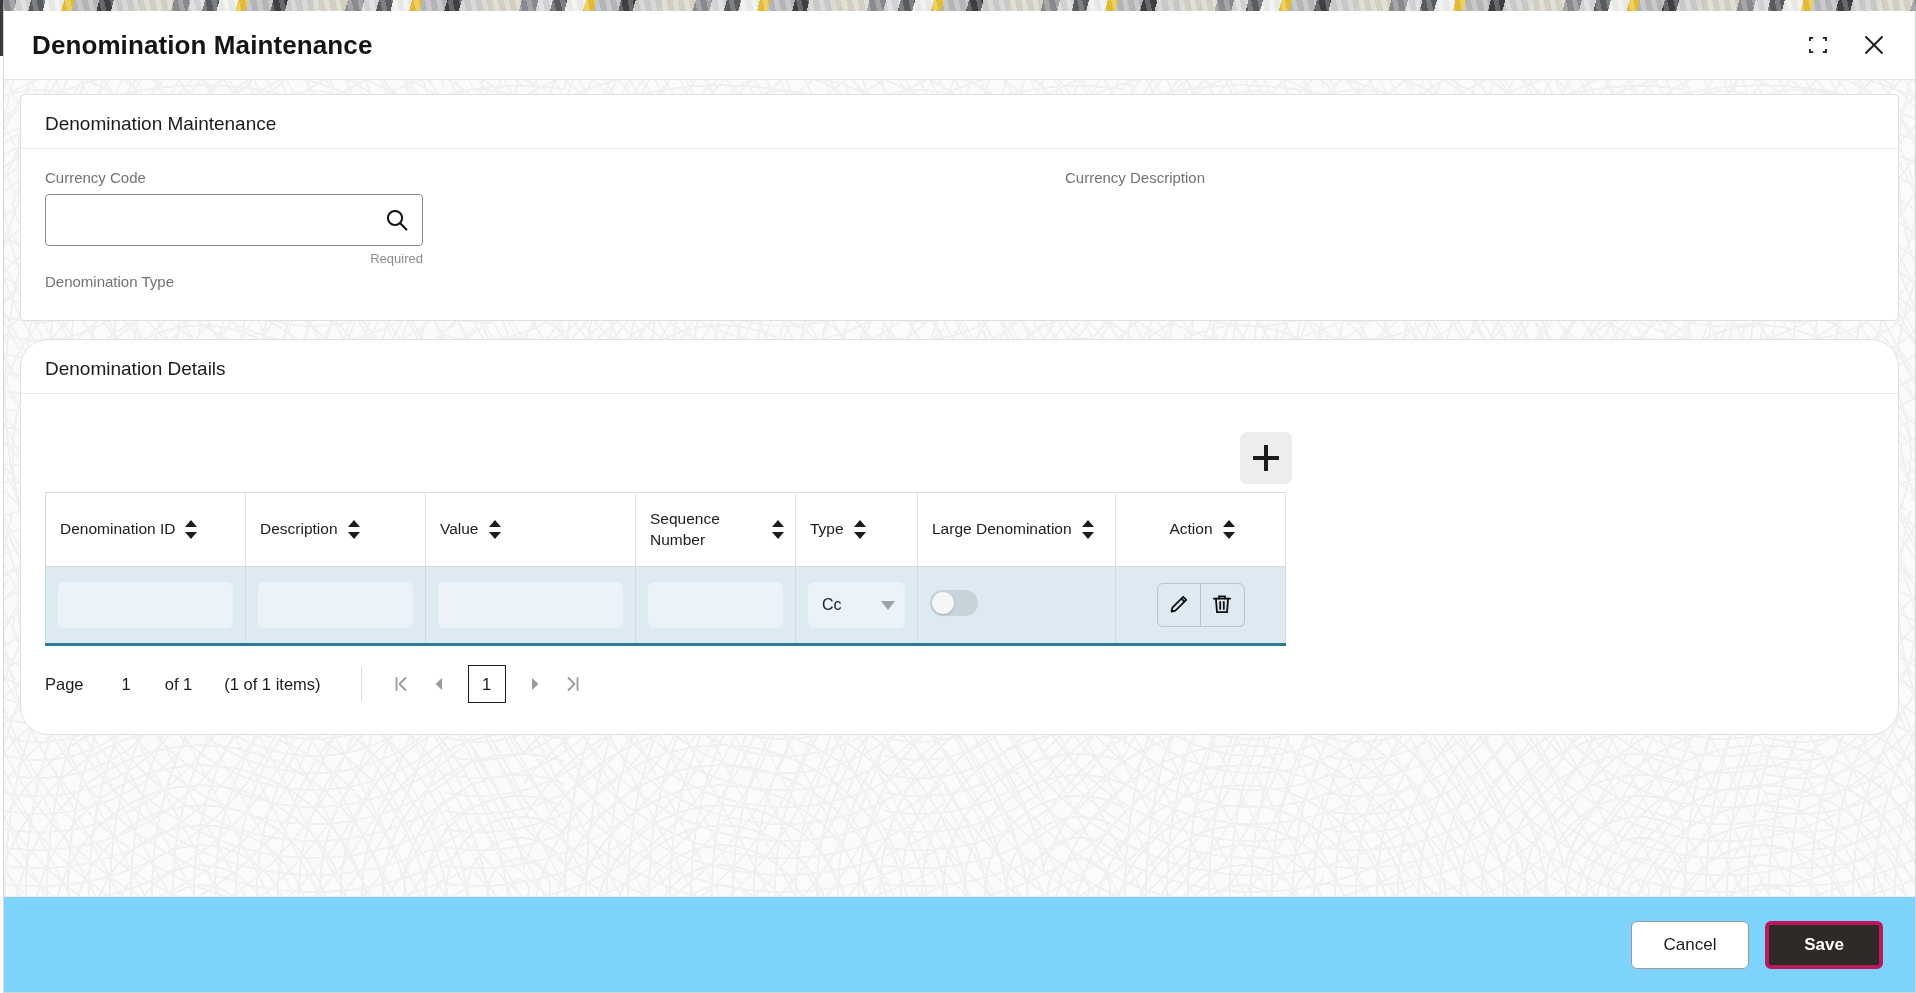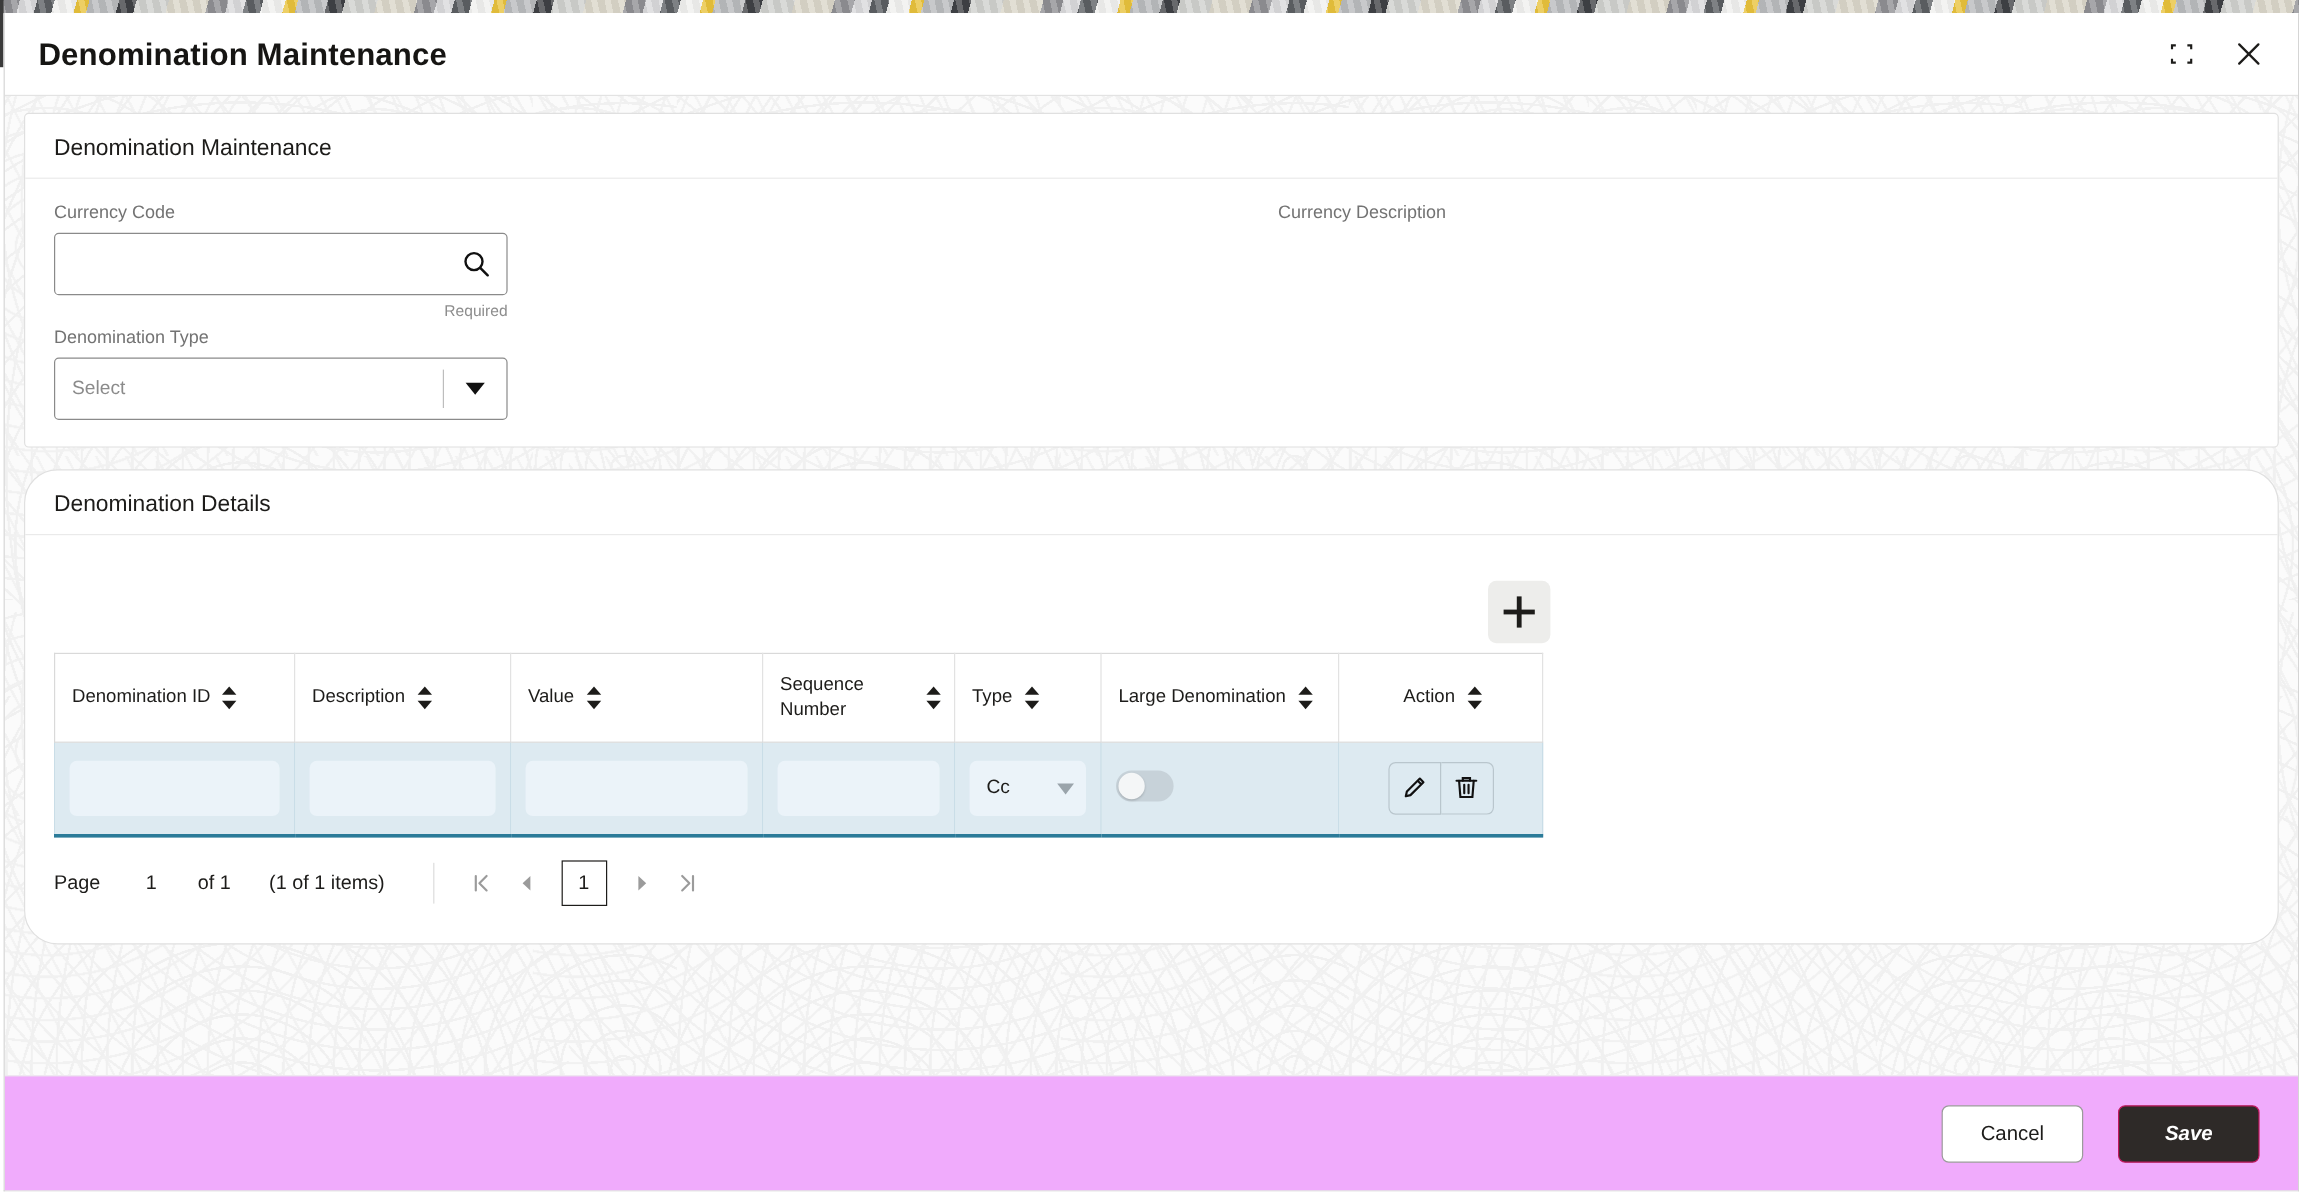--- a/index.html
+++ b/index.html
@@ -421,46 +421,45 @@
     background: #fff;
   }
 
   
   .modal-footer {
     flex: 0 0 auto;
     height: 96px;
     display: flex;
     align-items: center;
     justify-content: flex-end;
-    gap: 29px;
+    gap: 16px;
     padding: 0 32px;
-    background: #f0abfc;
+    background: #7dd3fc;
     border-top: 1px solid #ececec;
   }
   .btn {
     height: 48px;
     min-width: 118px;
     border-radius: 6px;
     font-size: 17px;
     font-family: "Liberation Sans", sans-serif;
     font-weight: 700;
     cursor: pointer;
     padding: 0 24px;
   }
   .btn-cancel {
     background: #ffffff;
     border: 1px solid #9b9b9b;
     color: #1d1c1a;
     font-weight: 400;
   }
   .btn-save {
     background: #2e2a28;
-    border: 1px solid #be185d;
+    border: 4px solid #be185d;
     color: #ffffff;
-    font-style: italic;
   }
 </style>
 </head>
 <body>
 
 <div class="app-root">
 
   <div class="bg-strip"></div>
   <div class="frame-edge-left"></div>
 
@@ -507,27 +506,20 @@
                 <svg width="26" height="26" viewBox="0 0 26 26">
                   <circle cx="11" cy="11" r="7.1" stroke="#111111" stroke-width="2" fill="none"></circle>
                   <line x1="16.2" y1="16.2" x2="22.4" y2="22.4" stroke="#111111" stroke-width="2.1" stroke-linecap="round"></line>
                 </svg>
               </span>
             </div>
             <div class="help-text">Required</div>
 
             <div class="field-block-2">
               <label class="field-label">Denomination Type</label>
-              <div class="select-wrap">
-                <span class="select-value">Select</span>
-                <span class="select-divider"></span>
-                <span class="select-caret">
-                  <span class="caret-down"></span>
-                </span>
-              </div>
             </div>
           </div>
 
           <div class="field-col-2">
             <label class="field-label">Currency Description</label>
             <div class="readonly-value"></div>
           </div>
 
         </div>
       </div>

